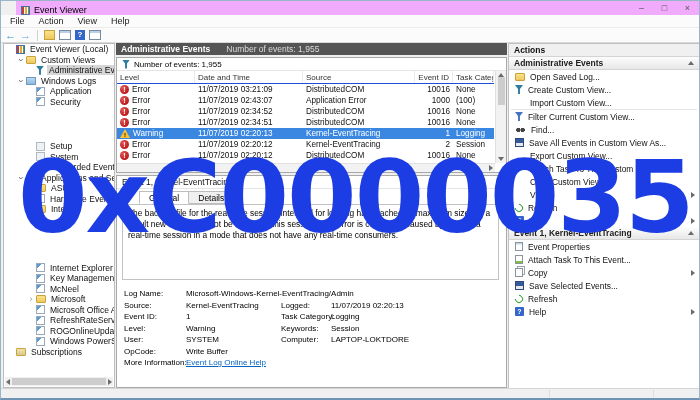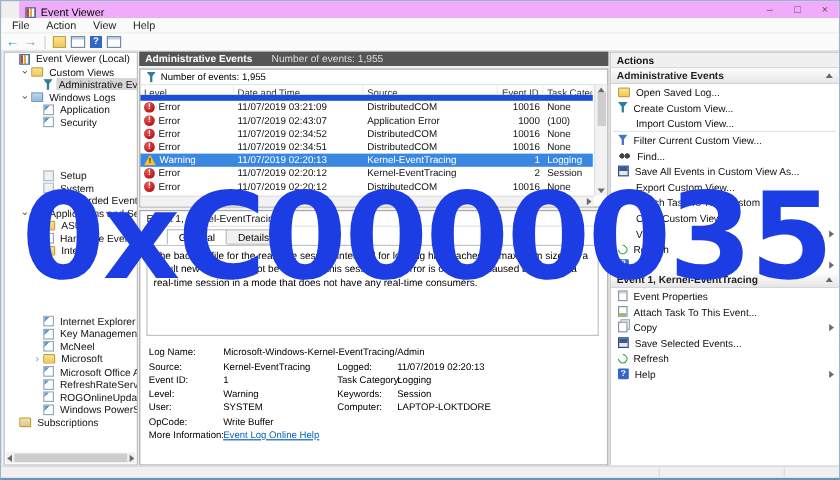--- a/index.html
+++ b/index.html
@@ -30,21 +30,21 @@
 .chev-sp{width:8px;flex:none}
 .tree-hscroll{position:absolute;left:1px;right:1px;bottom:1px;height:9px;background:#f0f0f0;display:flex;align-items:center;padding:0 1px}
 .hthumb{flex:1;height:7px;background:#cdcdcd;margin:0 2px}
 
 .center-panel{position:absolute;left:115px;top:42px;width:391px;height:345px}
 .center-header{position:absolute;top:0;left:0;right:0;height:12px;background:#555;color:#fff;display:flex;align-items:center;padding:0 5px;font-size:8.5px}
 .ch-title{font-weight:bold;margin-right:16px}
 .ch-count{color:#ddd}
 .list-box{position:absolute;left:0;top:14px;right:0;height:116px;background:#fff;border:1px solid #a8a8a8}
 .filter-bar{height:13px;border-bottom:1px solid #e6e6e6;display:flex;align-items:center;padding:0 5px;font-size:8px;gap:4px}
-.thead{position:absolute;top:13px;left:0;right:12px;height:13px;display:flex;font-size:8px;color:#333;border-bottom:5px solid #1d4ed8}
+.thead{position:absolute;top:13px;left:0;right:12px;height:13px;display:flex;font-size:8px;color:#333;border-bottom:1px solid #1d4ed8}
 .th{border-right:1px solid #ececec;padding:0 3px;line-height:13px;overflow:hidden;white-space:nowrap}
 .c-level{width:78px;flex:none}.c-date{width:108px;flex:none}.c-source{width:112px;flex:none}.c-eid{width:38px;flex:none;text-align:right}.c-task{flex:1}
 .rows{position:absolute;top:26px;left:0;right:12px}
 .lrow{height:11px;display:flex;align-items:center;font-size:8.2px;color:#111;white-space:nowrap}
 .lrow.sel{background:#3a87e2;color:#fff}
 .lrow .cell{padding:0 3px;overflow:hidden}
 .lv{display:flex;align-items:center;gap:3px}
 .vscroll{position:absolute;top:13px;right:0;width:11px;bottom:9px;background:#f2f2f2;border-left:1px solid #e0e0e0;display:flex;flex-direction:column;align-items:center;justify-content:space-between;padding:2px 0}
 .vthumb{width:7px;flex:0 0 28px;background:#cdcdcd}
 .vsp{flex:1}

